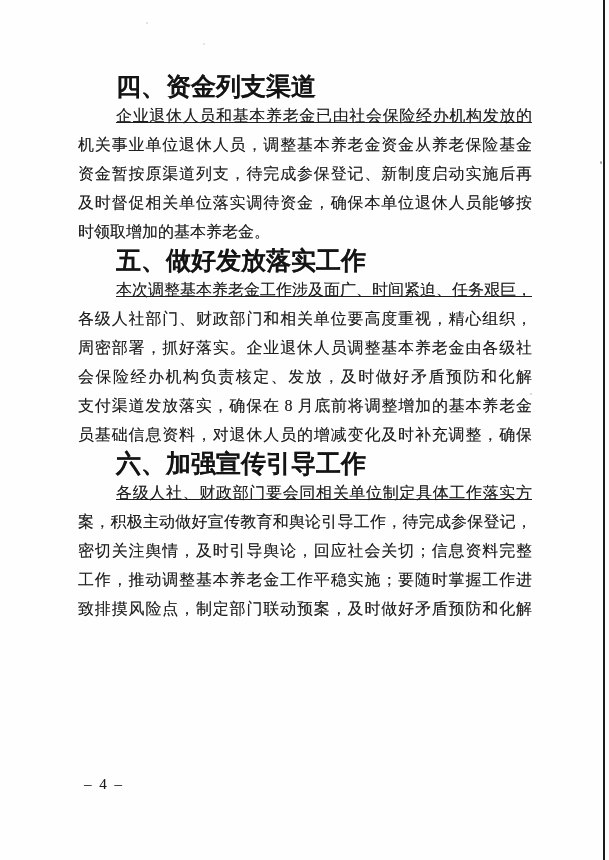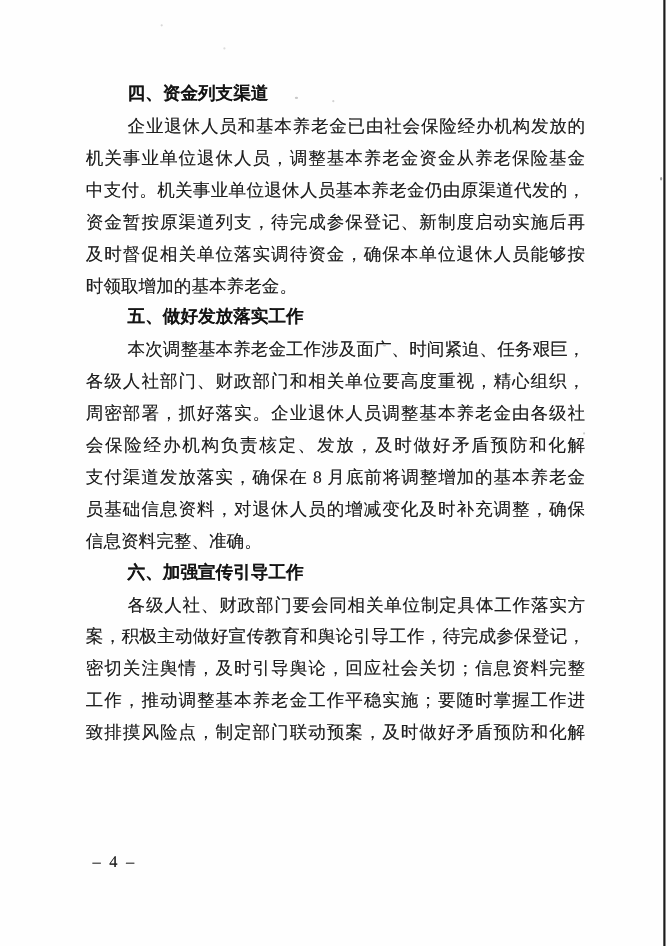--- a/index.html
+++ b/index.html
@@ -12,39 +12,39 @@
   }
   .scan-page {
     position: absolute; inset: 0;
     background: #fefefe;
   }
   .content {
     position: absolute;
     left: 78px; top: 72px; width: 454px;
   }
   .heading {
-    font-family: Liberation Mono, monospace;
+    font-family: Liberation Serif, serif;
     font-weight: bold;
-    font-size: 16px;
+    font-size: 25px;
     color: #141414;
     padding-left: 38px;
     height: 29px; line-height: 29px;
     white-space: nowrap;
     text-shadow: 0 0 0.5px rgba(0,0,0,0.55);
   }
   .line {
     font-size: 16px;
     color: #1f1f1f;
     height: 29px; line-height: 29px;
     text-align: justify;
     text-align-last: justify;
     text-justify: inter-character;
     text-shadow: 0 0 0.4px rgba(0,0,0,0.45);
   }
-  .line.indent { padding-left: 38px; }
+  .line.indent { padding-left: 38px; text-decoration: underline; }
   .line.short { text-align: right; text-align-last: left; }
   .page-number {
     position: absolute;
     left: 84px; top: 776px;
     font-size: 15px;
     letter-spacing: 2px;
     color: #1c1c1c;
     text-shadow: 0 0 0.4px rgba(0,0,0,0.45);
   }
   .scan-edge-line {
@@ -64,32 +64,30 @@
   .s8 { left:600px; top:161px; width:2px; height:3px; background:#9a9a9a; }
 </style>
 </head>
 <body>
 
 <div class="scan-page">
   <div class="content" id="content">
       <div class="heading">四、资金列支渠道</div>
       <div class="line indent">企业退休人员和基本养老金已由社会保险经办机构发放的</div>
       <div class="line">机关事业单位退休人员，调整基本养老金资金从养老保险基金</div>
-      <div class="line">中支付。机关事业单位退休人员基本养老金仍由原渠道代发的，</div>
       <div class="line">资金暂按原渠道列支，待完成参保登记、新制度启动实施后再</div>
       <div class="line">及时督促相关单位落实调待资金，确保本单位退休人员能够按</div>
       <div class="line short">时领取增加的基本养老金。</div>
       <div class="heading">五、做好发放落实工作</div>
       <div class="line indent">本次调整基本养老金工作涉及面广、时间紧迫、任务艰巨，</div>
       <div class="line">各级人社部门、财政部门和相关单位要高度重视，精心组织，</div>
       <div class="line">周密部署，抓好落实。企业退休人员调整基本养老金由各级社</div>
       <div class="line">会保险经办机构负责核定、发放，及时做好矛盾预防和化解</div>
       <div class="line">支付渠道发放落实，确保在 8 月底前将调整增加的基本养老金</div>
       <div class="line">员基础信息资料，对退休人员的增减变化及时补充调整，确保</div>
-      <div class="line short">信息资料完整、准确。</div>
       <div class="heading">六、加强宣传引导工作</div>
       <div class="line indent">各级人社、财政部门要会同相关单位制定具体工作落实方</div>
       <div class="line">案，积极主动做好宣传教育和舆论引导工作，待完成参保登记，</div>
       <div class="line">密切关注舆情，及时引导舆论，回应社会关切；信息资料完整</div>
       <div class="line">工作，推动调整基本养老金工作平稳实施；要随时掌握工作进</div>
       <div class="line">致排摸风险点，制定部门联动预案，及时做好矛盾预防和化解</div>
     </div>
   <div class="page-number">– 4 –</div>
   <div class="scan-edge-line"></div>
   <div class="speck s1"></div>

